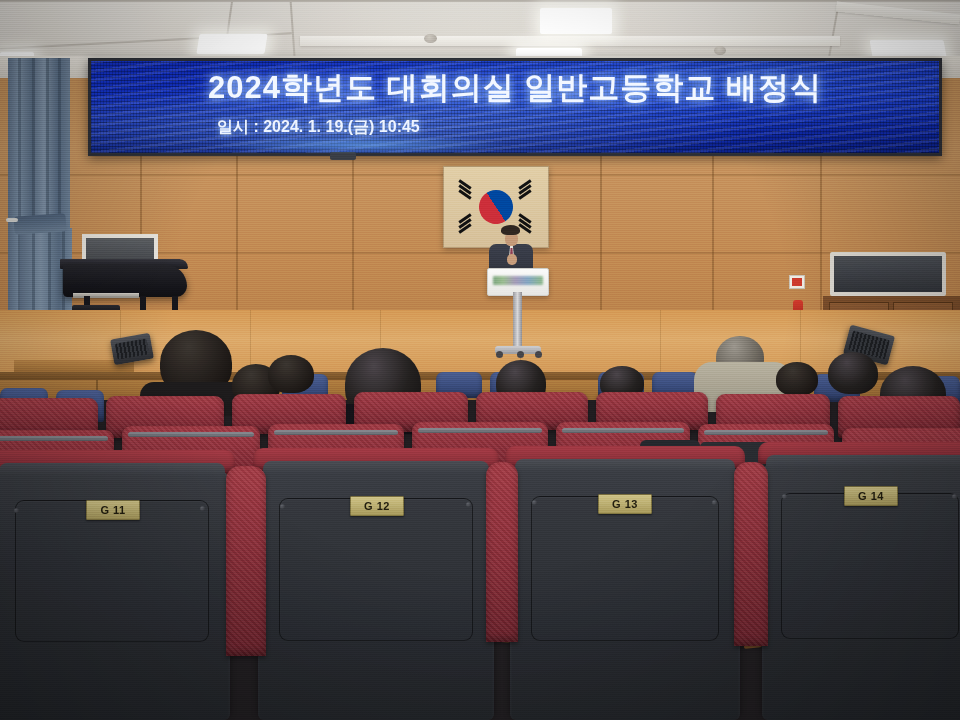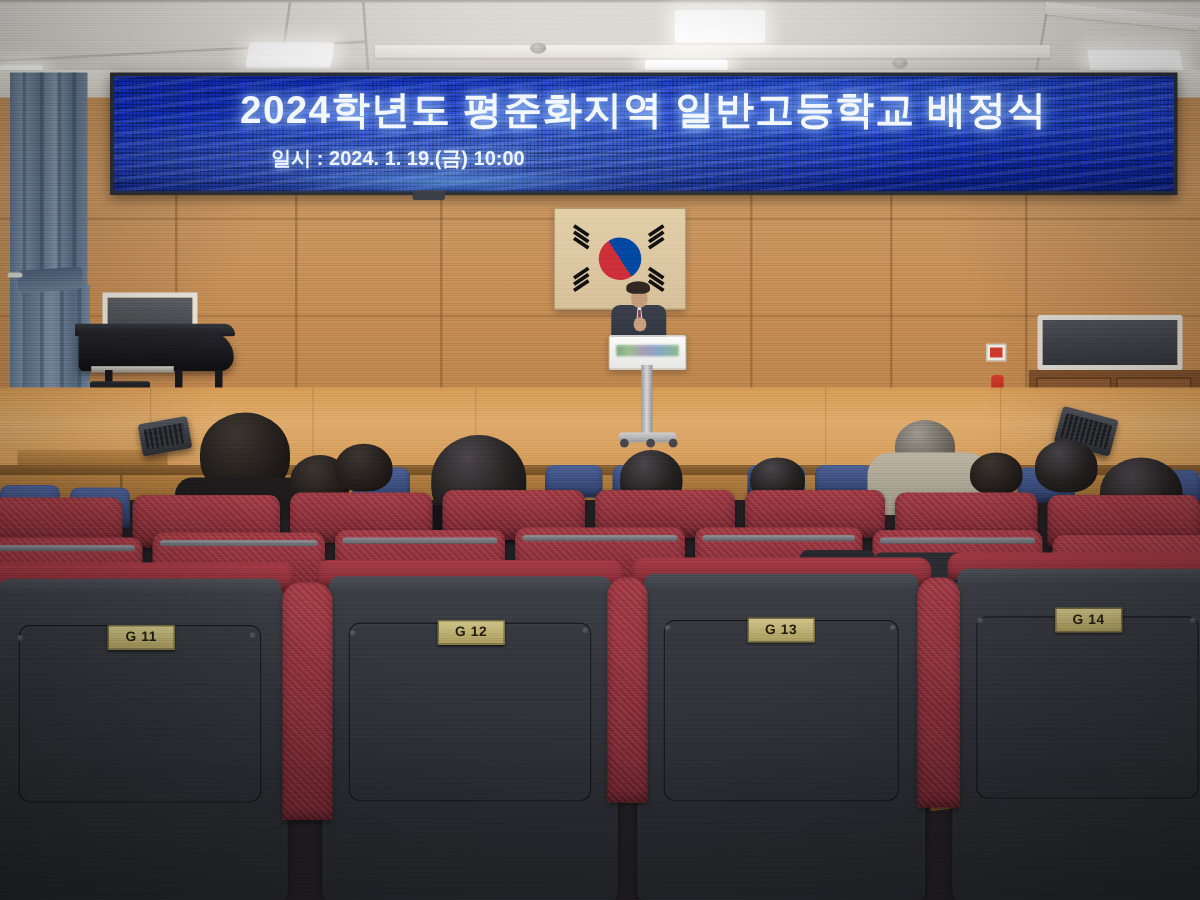--- a/index.html
+++ b/index.html
@@ -238,22 +238,22 @@
     <div class="wall-seam" style="left:600px;top:0;bottom:0;"></div>
     <div class="wall-seam" style="left:712px;top:0;bottom:0;"></div>
     <div class="wall-seam" style="left:820px;top:0;bottom:0;"></div>
     <div class="wall-hseam" style="top:118px;"></div>
     <div class="wall-hseam" style="top:196px;"></div>
   </div>
   <div class="wall-upper"></div>
 
   <div class="led-frame">
     <div class="led">
-      <div class="led-title">2024학년도 평준화지역 일반고등학교 배정식</div>
-      <div class="led-sub l">일시 : 2024. 1. 19.(금) 10:00</div>
+      <div class="led-title">2024학년도 대회의실 일반고등학교 배정식</div>
+      <div class="led-sub l">일시 : 2024. 1. 19.(금) 10:45</div>
       <div class="led-shadow"></div>
     </div>
   </div>
   <div class="ledspk" style="left:330px;top:152px;"></div>
 
   <div class="curtain">
     <div class="curtain-fold" style="left:10px;"></div>
     <div class="curtain-fold" style="left:24px;"></div>
     <div class="curtain-fold" style="left:38px;"></div>
     <div class="curtain-fold" style="left:50px;"></div>

